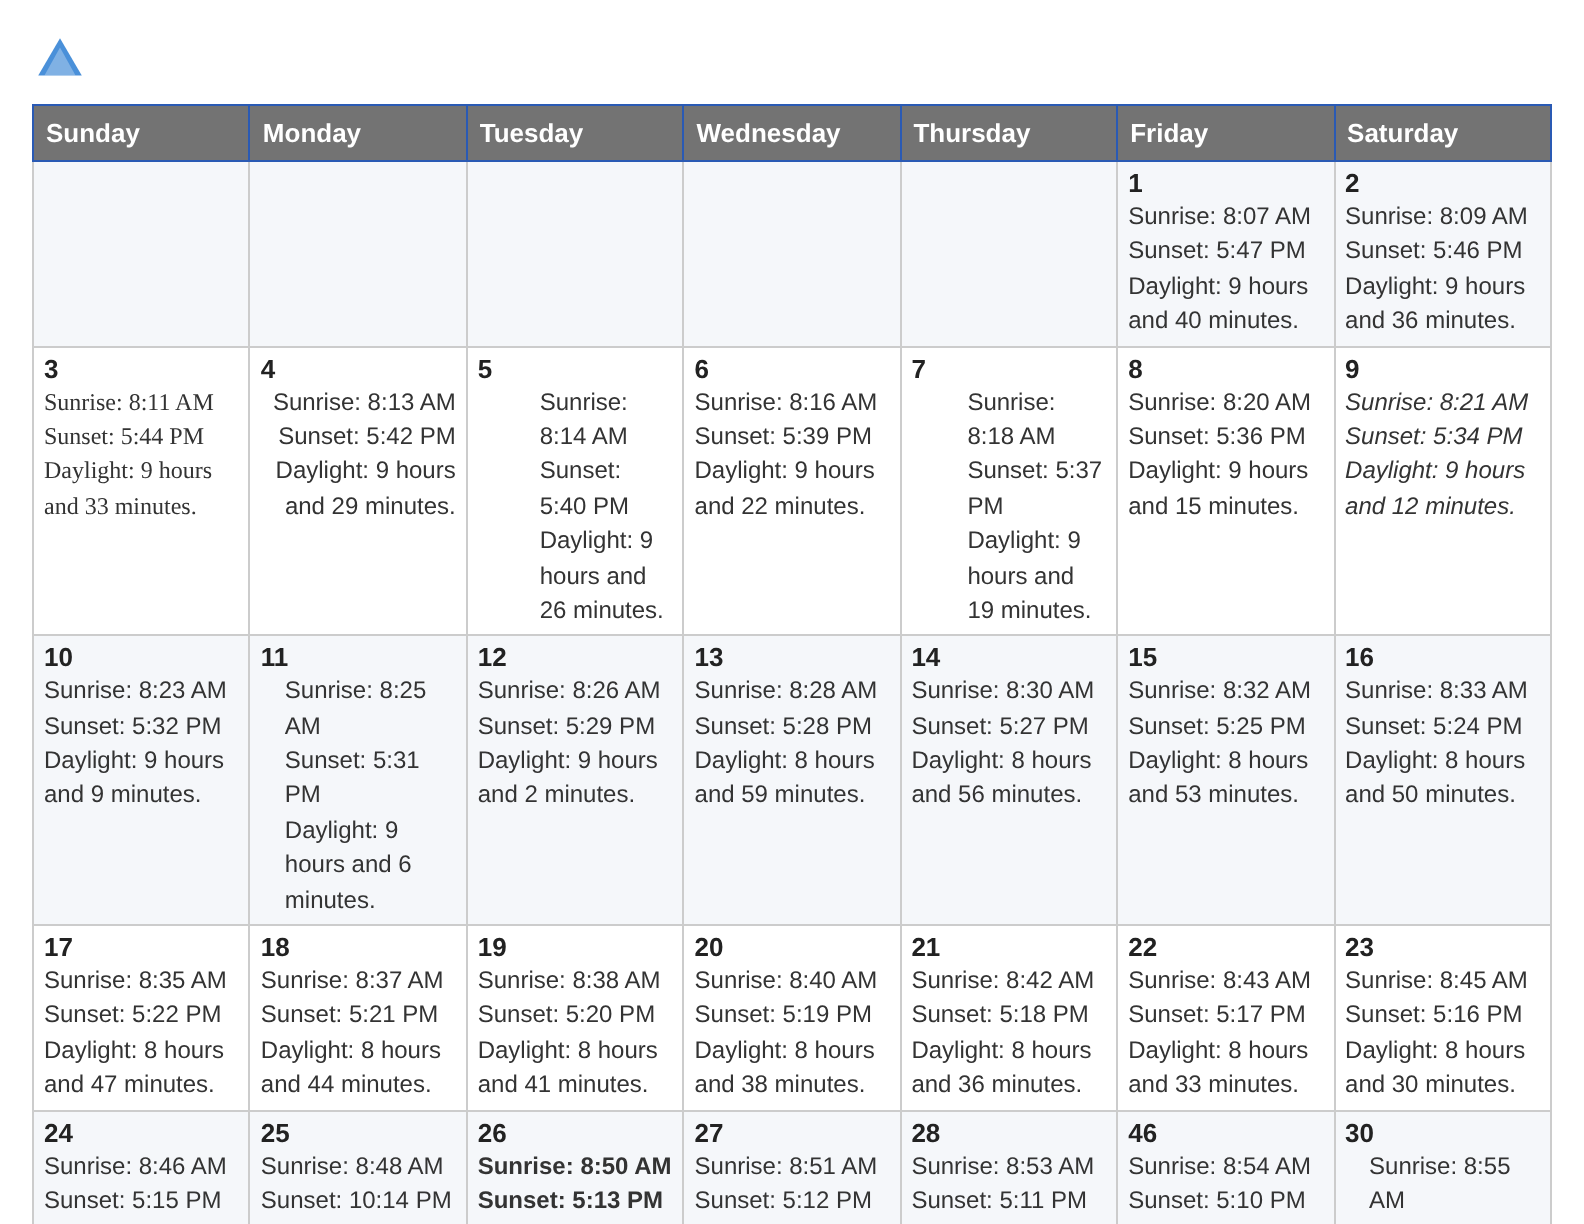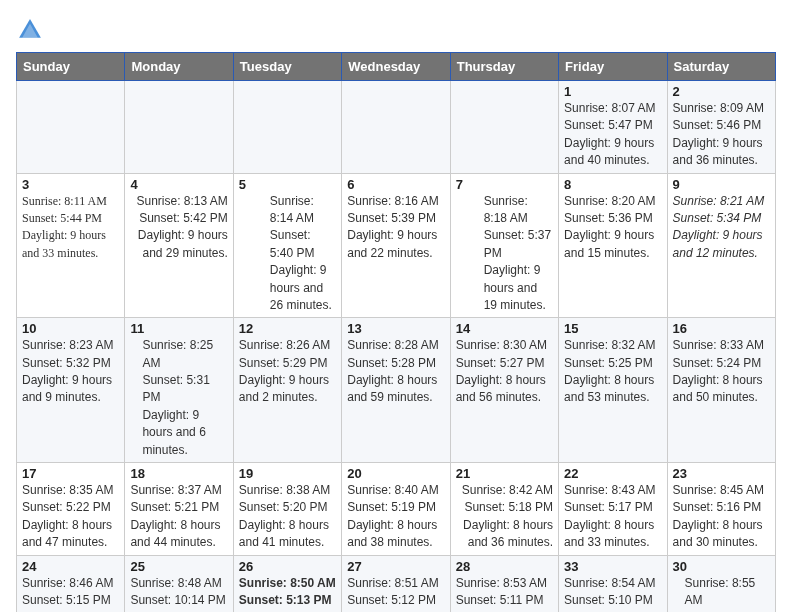--- a/index.html
+++ b/index.html
@@ -262,21 +262,21 @@
 Daylight: 8 hours and 41 minutes.</div>
           </td>
           <td>
             <span class="day-number">20</span>
             <div class="day-info" style="white-space: pre-line;">Sunrise: 8:40 AM
 Sunset: 5:19 PM
 Daylight: 8 hours and 38 minutes.</div>
           </td>
           <td>
             <span class="day-number">21</span>
-            <div class="day-info" style="white-space: pre-line; text-align: right;">Sunrise: 8:42 AM
+            <div class="day-info" style="white-space: pre-line;">Sunrise: 8:42 AM
 Sunset: 5:18 PM
 Daylight: 8 hours and 36 minutes.</div>
           </td>
           <td>
             <span class="day-number">22</span>
             <div class="day-info" style="white-space: pre-line;">Sunrise: 8:43 AM
 Sunset: 5:17 PM
 Daylight: 8 hours and 33 minutes.</div>
           </td>
           <td>
@@ -311,21 +311,21 @@
 Sunset: 5:12 PM
 Daylight: 8 hours and 20 minutes.</div>
           </td>
           <td>
             <span class="day-number">28</span>
             <div class="day-info" style="white-space: pre-line;">Sunrise: 8:53 AM
 Sunset: 5:11 PM
 Daylight: 8 hours and 18 minutes.</div>
           </td>
           <td>
-            <span class="day-number">33</span>
+            <span class="day-number">46</span>
             <div class="day-info" style="white-space: pre-line;">Sunrise: 8:54 AM
 Sunset: 5:10 PM
 Daylight: 8 hours and 16 minutes.</div>
           </td>
           <td>
             <span class="day-number">30</span>
             <div class="day-info" style="white-space: pre-line; margin-left: 12px;">Sunrise: 8:55 AM
 Sunset: 5:10 PM
 Daylight: 8 hours and 14 minutes.</div>
           </td>

